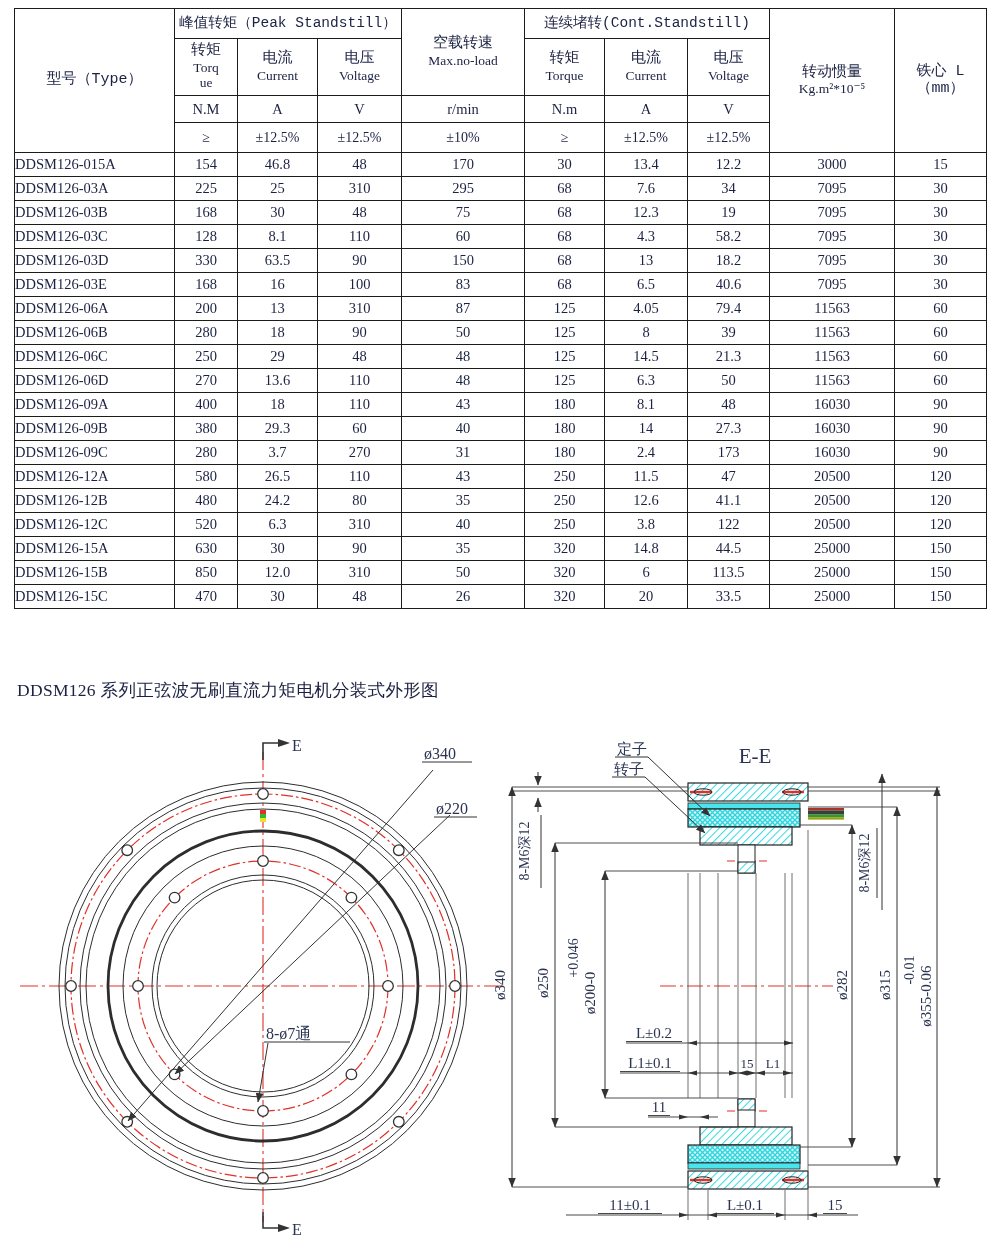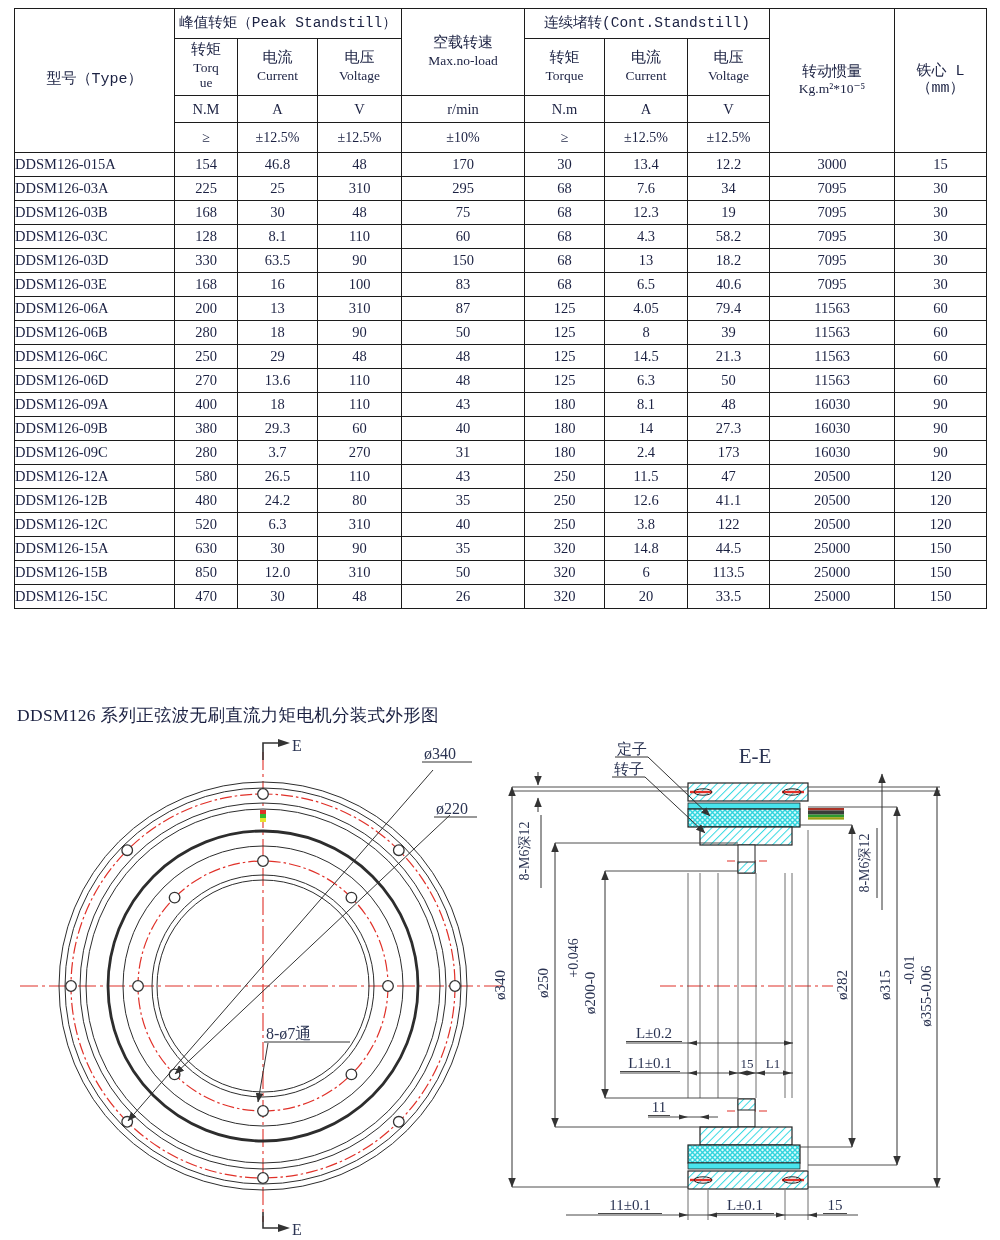--- a/index.html
+++ b/index.html
@@ -11,21 +11,21 @@
              color:#1b2142;font-size:14.5px;}
   table.spec th,table.spec td{border:1.6px solid #1c1c1c;padding:0;
              font-weight:normal;line-height:1.12;vertical-align:middle;}
   thead tr.r1{height:30px;} thead tr.r2{height:57px;}
   thead tr.r3{height:27px;} thead tr.r4{height:30px;}
   tbody tr{height:24px;}
   td.model{text-align:left;padding-left:10px;}
   .cn{font-size:15px;font-family:Liberation Mono, monospace;} .en{font-size:13.5px;} .grp{font-size:14.5px;font-family:Liberation Mono, monospace;}
   .unit{font-size:14.5px;} .tol{font-size:14px;}
   
-  .caption{position:absolute;top:703px;left:17px;font-size:17.5px;
+  .caption{position:absolute;top:678px;left:17px;font-size:17.5px;
            color:#1b2142;letter-spacing:.3px;}
   
   svg.drawing{position:absolute;top:730px;left:0;}
   svg .dt{font-family:"Liberation Serif","DejaVu Serif",serif;fill:#2a3352;}
   svg .t13{font-size:13px;} svg .t14{font-size:14px;} svg .t15{font-size:15px;}
   svg .t16{font-size:16px;} svg .t21{font-size:21px;}
 </style>
 </head>
 <body>
 

